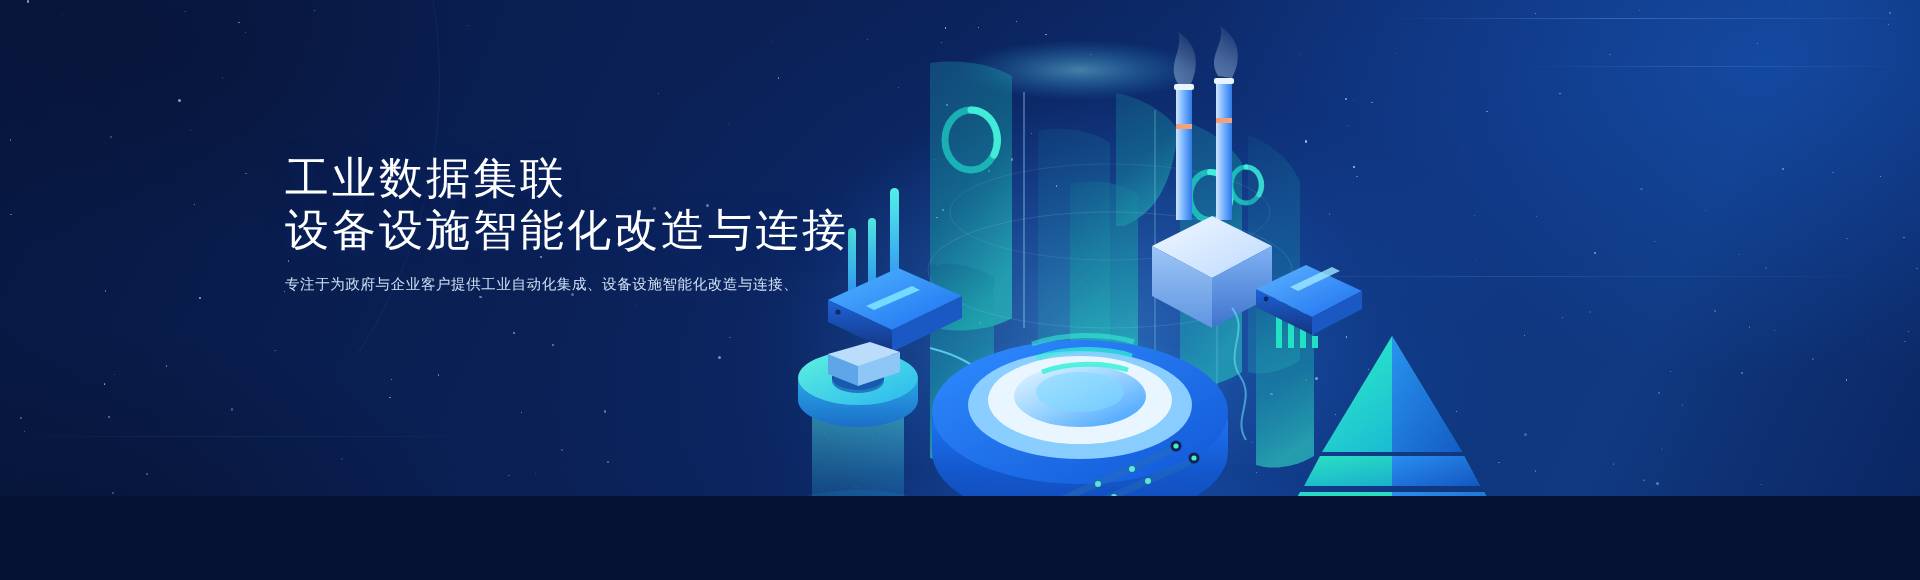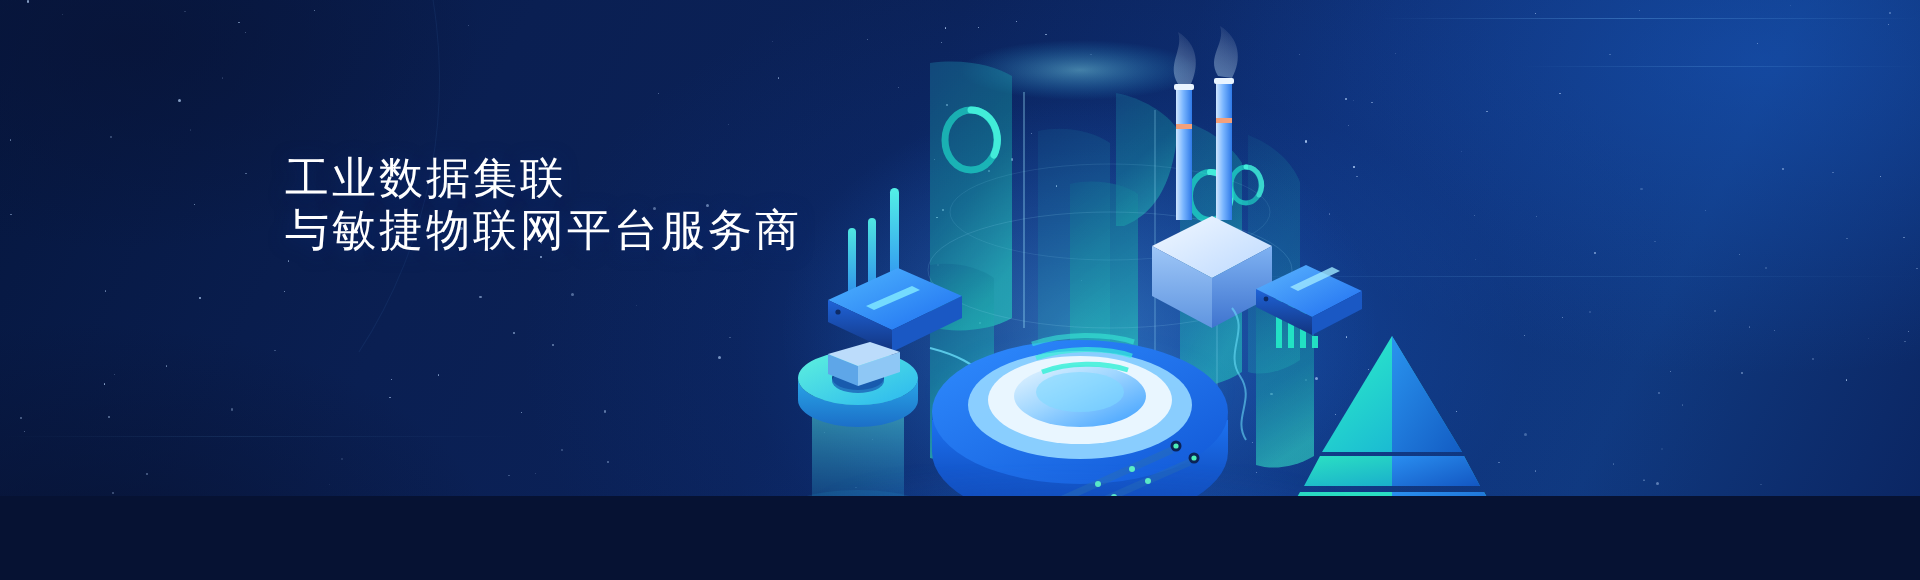--- a/index.html
+++ b/index.html
@@ -527,18 +527,19 @@
       <path d="M6 34 L56 10 L112 36 L62 62 Z" fill="url(#gGwTop)"></path>
       <path d="M6 34 L6 52 L62 80 L62 62 Z" fill="url(#gGwSide)"></path>
       <path d="M62 62 L62 80 L112 54 L112 36 Z" fill="#1a58c4"></path>
       <path d="M40 32 L82 12 L90 16 L48 36 Z" fill="#9fe9ff" opacity="0.8"></path>
       <circle cx="16" cy="44" r="2.4" fill="#0d2b66"></circle>
     </svg>
   </div>
 
   <div id="copy">
     <div class="hl">工业数据集联</div>
-    <div class="hl">与敏捷物联网平台服务商</div>
+    <div class="hl">设备设施智能化改造与连接</div>
     <div id="sub">
+      <div>专注于为政府与企业客户提供工业自动化集成、设备设施智能化改造与连接、</div>
     </div>
   </div>
 
 </div>
 
 </body></html>

